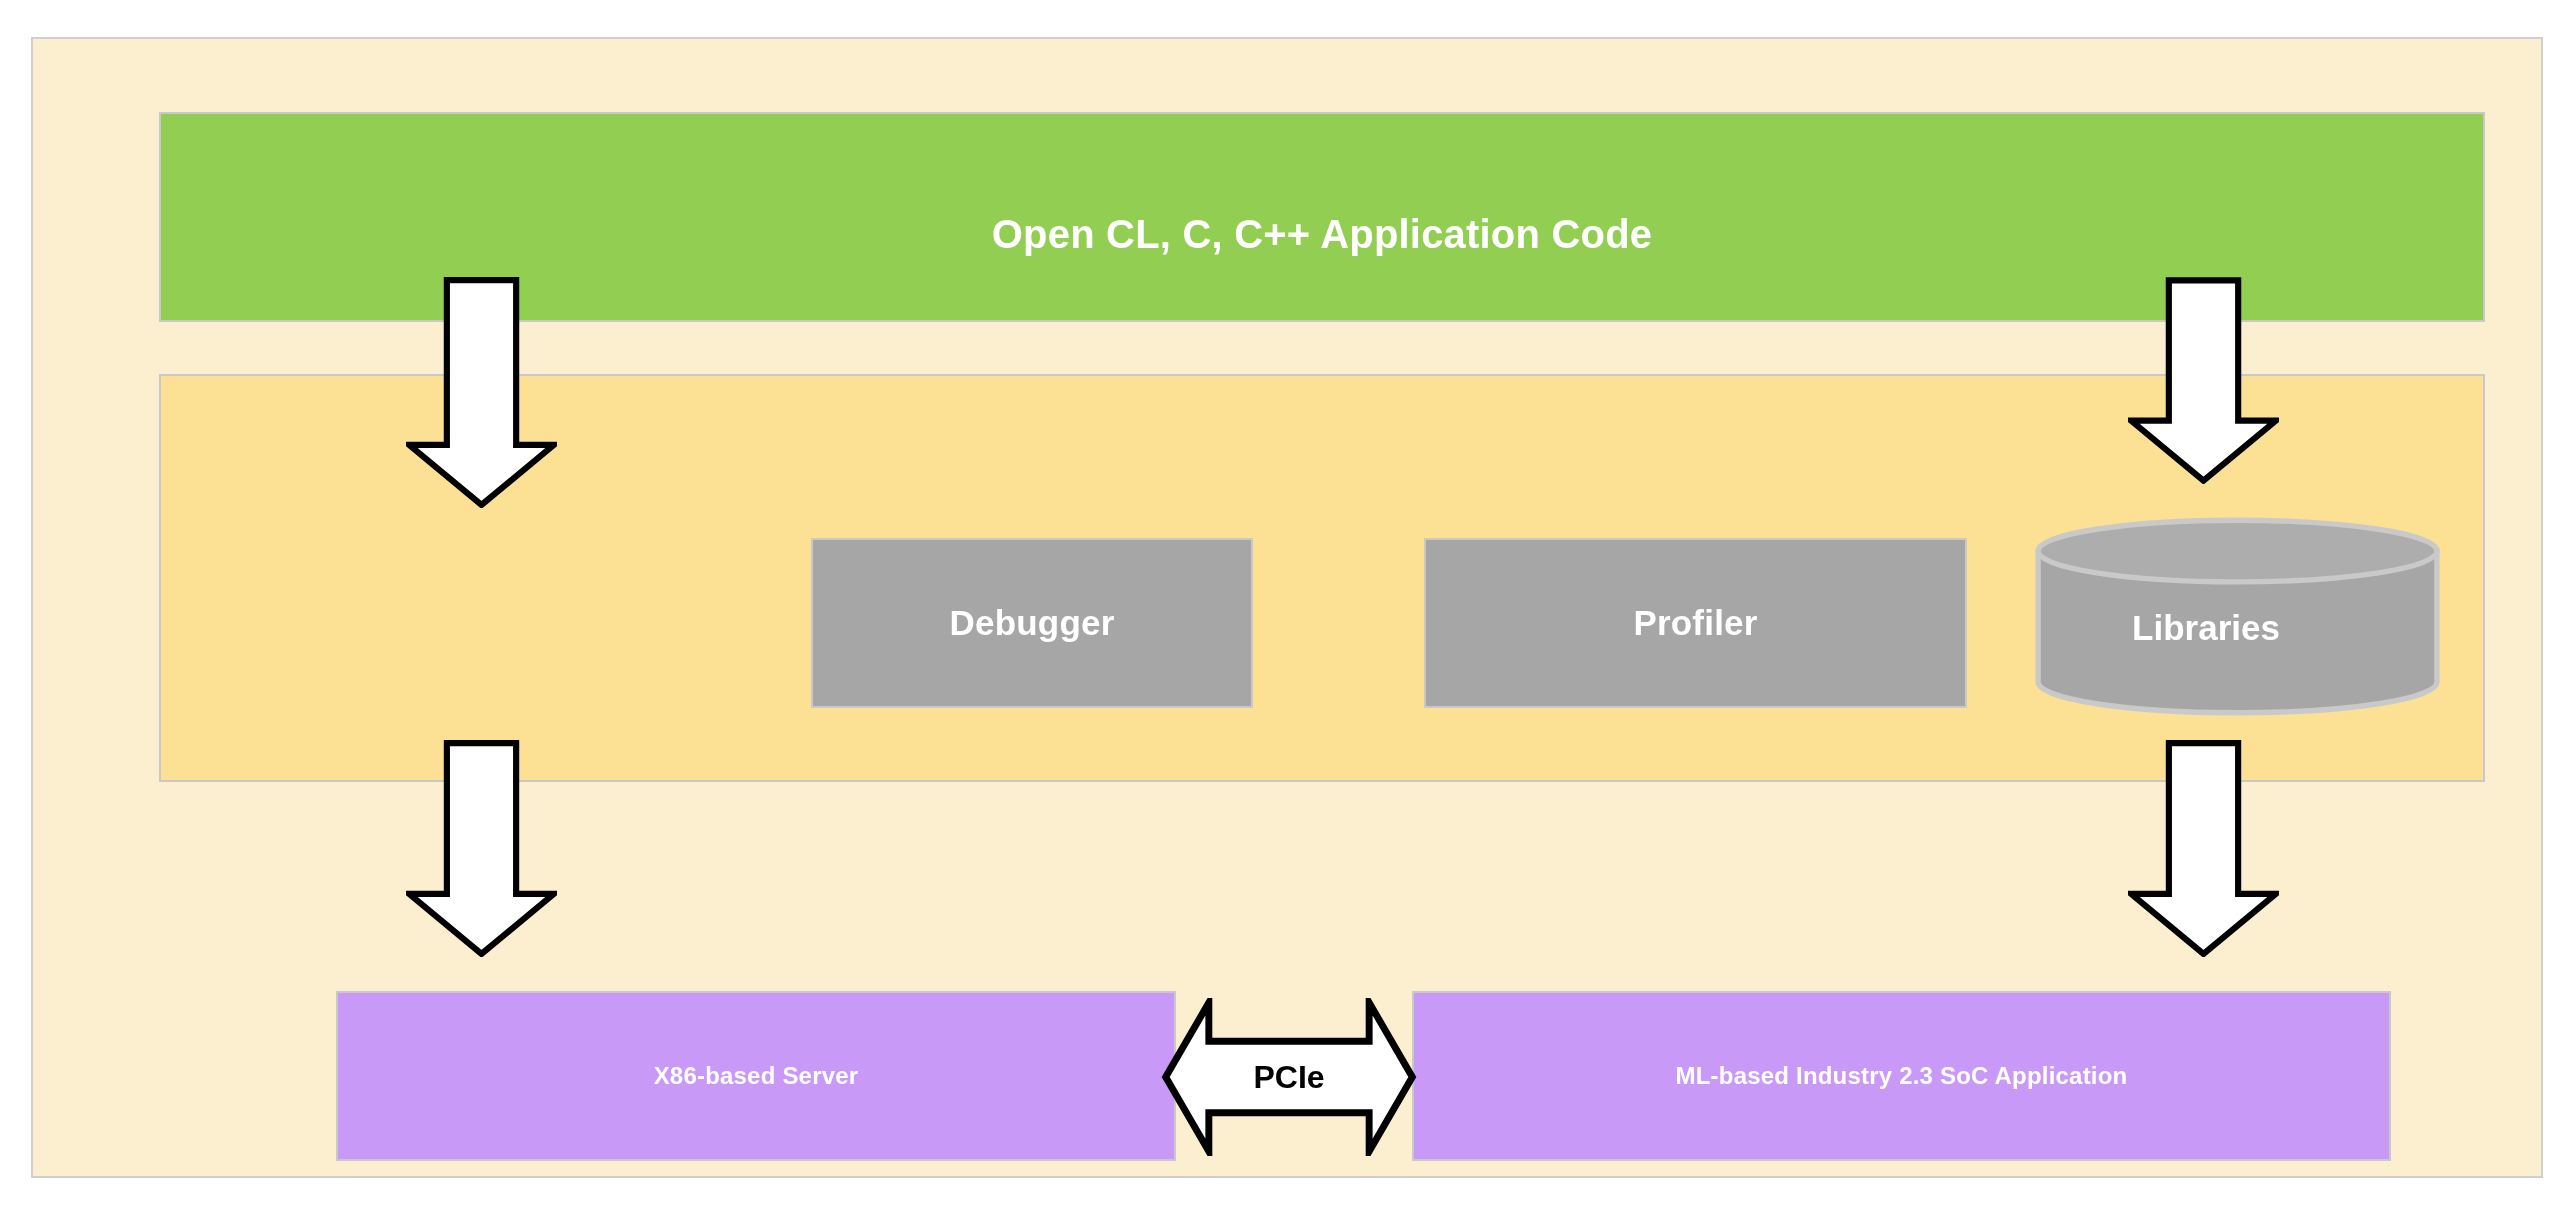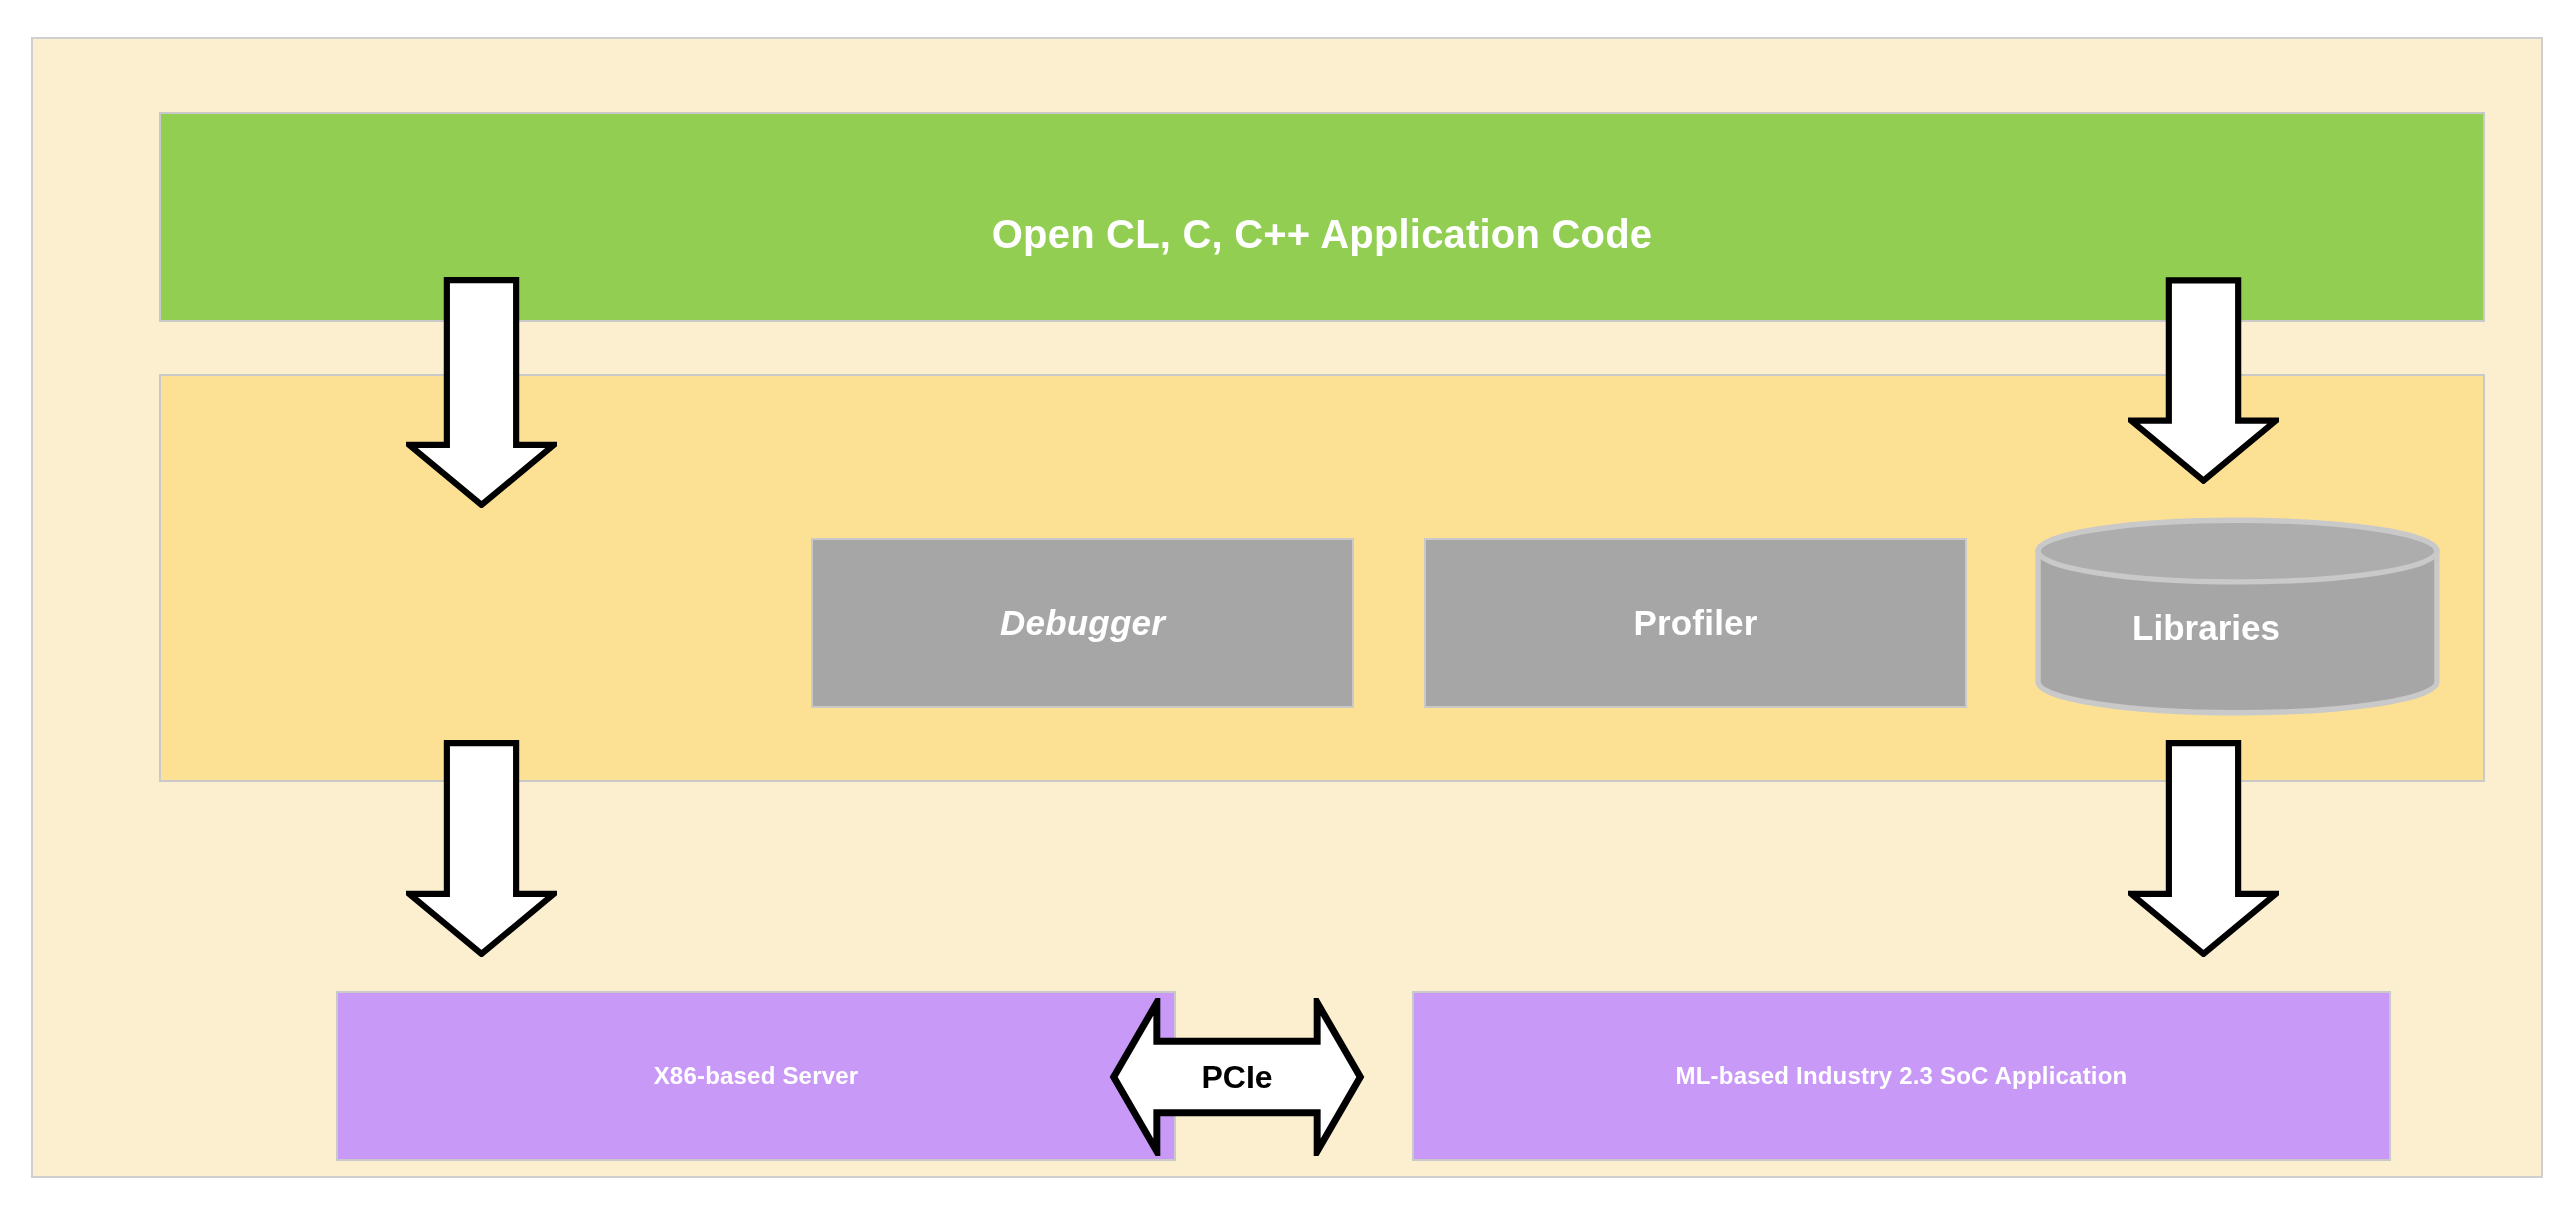--- a/index.html
+++ b/index.html
@@ -58,21 +58,21 @@
   }
 
   
   .tool-box{
     top:499px; height:170px;
     background:#A6A6A6;
     border:2.3px solid #C9C9C9;
   }
   .tool-box .lbl{ font-size:35px; }
   #tool-compiler{ left:166px; width:543px; }
-  #tool-debugger{ left:778px; width:543px;font-style:italic; }
+  #tool-debugger{ left:778px; width:442px; }
   #tool-profiler{ left:1391px; width:543px; }
 
   
   #libraries-cylinder{
     position:absolute;
     left:2002px; top:478px;
     width:342px; height:199px;
   }
   #libraries-cylinder svg{ position:absolute; left:0; top:0; }
   #libraries-cylinder .lbl{
@@ -94,21 +94,21 @@
   #platform-server{ left:303px; width:840px; }
   #platform-soc{ left:1379px; width:979px; }
 
   
   .block-arrow{ position:absolute; }
   .block-arrow svg{ display:block; }
 
   
   #pcie-connector{
     position:absolute;
-    left:1076px; top:959px;
+    left:1128px; top:959px;
     width:256px; height:158px;
   }
   #pcie-connector svg{ position:absolute; left:0; top:0; }
   #pcie-connector .lbl{
     position:absolute;
     left:0; top:0; width:100%; height:100%;
     display:flex; align-items:center; justify-content:center;
     color:#000000; font-weight:bold; font-size:32px;
     white-space:nowrap;
   }

